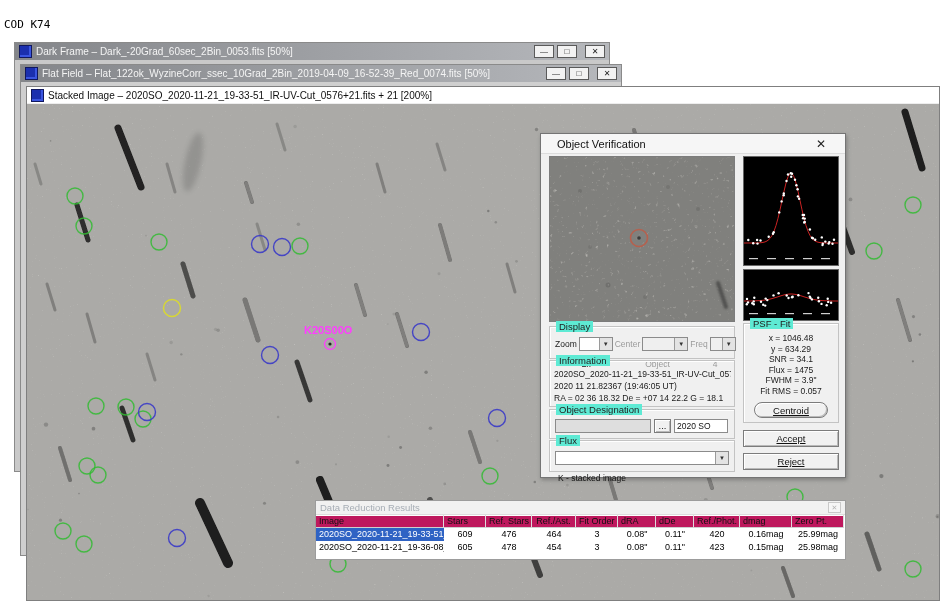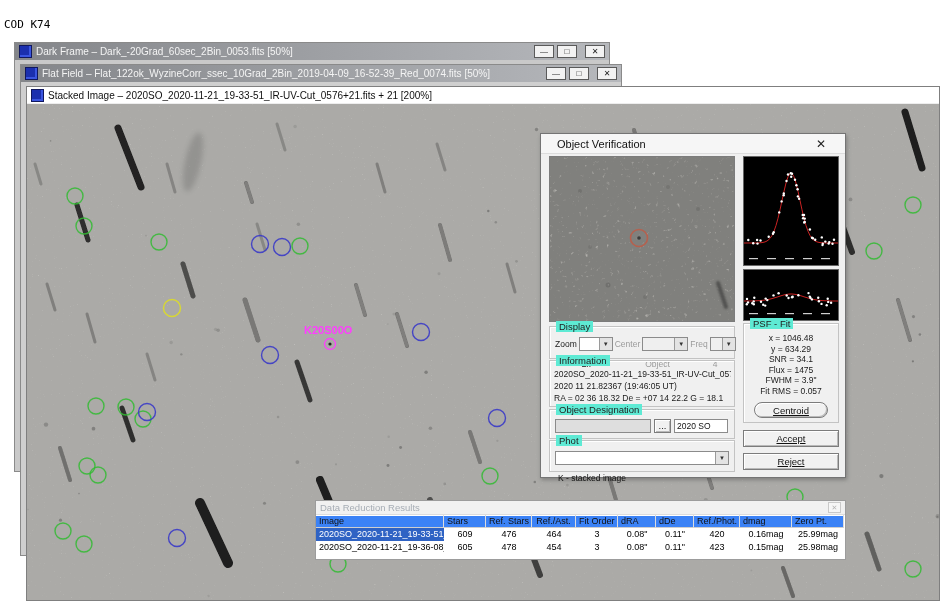--- a/index.html
+++ b/index.html
@@ -35,21 +35,21 @@
   #win-stacked{left:26px;top:86px;width:914px;height:515px;background:#d6d5d1;border-color:#7f7f7f;}
   .titlebar.white{height:17px;background:#ffffff;color:#101010;font-size:10px;border-bottom:1px solid #ededed;}
   #starfield{position:absolute;left:0;top:17px;display:block;}
 
   
   #win-results{left:315px;top:500px;width:531px;height:60px;background:#fff;border-color:#9c9c9c;}
   #win-results .titlebar{height:14px;background:#f1f1f1;color:#a6adb5;font-size:9.5px;border-bottom:1px solid #dcdcdc;}
   .res-close{margin-left:auto;width:13px;height:11px;border:1px solid #c9c9c9;background:#f6f6f6;
              color:#b5b5b5;font-size:7px;line-height:10px;text-align:center;box-sizing:border-box;}
   .thead,.trow{display:flex;}
-  .th{flex:0 0 auto;background:#3b82f6;border-right:1px solid #dcdcdc;border-bottom:1px solid #cfcfcf;
+  .th{flex:0 0 auto;background:#be185d;border-right:1px solid #dcdcdc;border-bottom:1px solid #cfcfcf;
       box-shadow:inset 0 1px 0 #fff;font-size:9px;padding:1px 3px;height:13px;box-sizing:border-box;
       white-space:nowrap;overflow:hidden;color:#111;}
   .td{flex:0 0 auto;font-size:9px;padding:1px 3px;height:13px;box-sizing:border-box;white-space:nowrap;
       overflow:hidden;color:#000;text-align:center;}
   .th.c0,.td.c0{text-align:left;}
   .c0{width:128px;}.c1{width:42px;}.c2{width:46px;}.c3{width:44px;text-align:center;}.c4{width:42px;}
   .c5{width:38px;}.c6{width:38px;}.c7{width:46px;}.c8{width:52px;}.c9{width:52px;}
   .td.sel{background:#2f63c4;color:#fff;}
 
   
@@ -503,21 +503,21 @@
     <div class="group" id="grp-desig">
       <span class="glabel">Object Designation</span>
       <div class="desig-row">
         <span class="field dis f1"></span>
         <button class="btn3d mini-btn" style="text-decoration:none">...</button>
         <span class="field f2">2020 SO</span>
       </div>
     </div>
 
     <div class="group" id="grp-note">
-      <span class="glabel">Phot</span>
+      <span class="glabel">Flux</span>
       <div class="desig-row" style="top:10px">
         <span class="combo" style="width:174px">
           <span class="ct">K - stacked image</span>
           <span class="ca">▼</span>
         </span>
       </div>
     </div>
 
     <button class="btn3d" id="btn-accept">Accept</button>
     <button class="btn3d" id="btn-reject">Reject</button>

